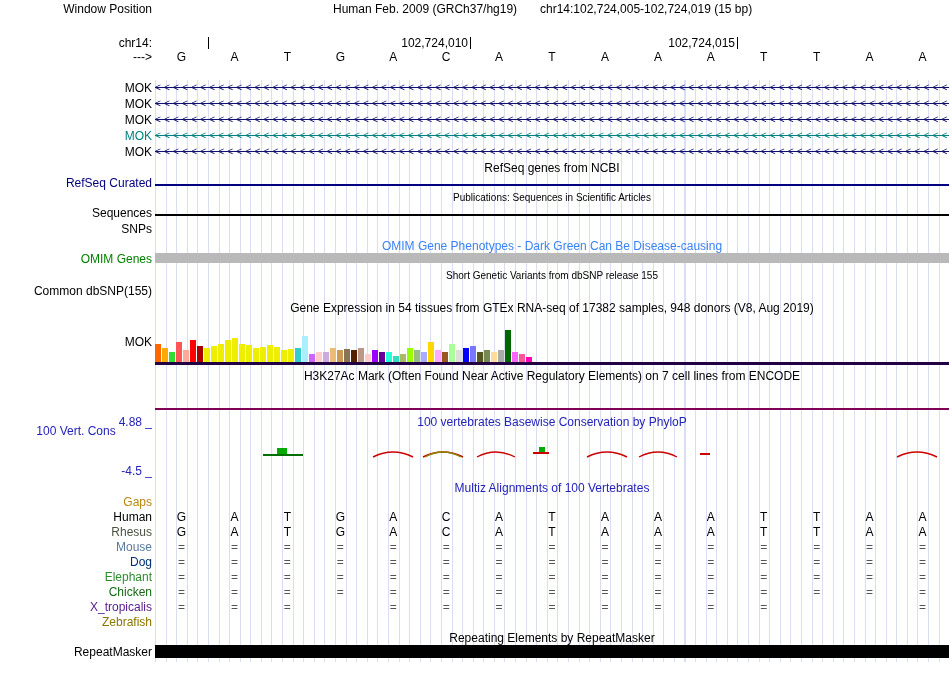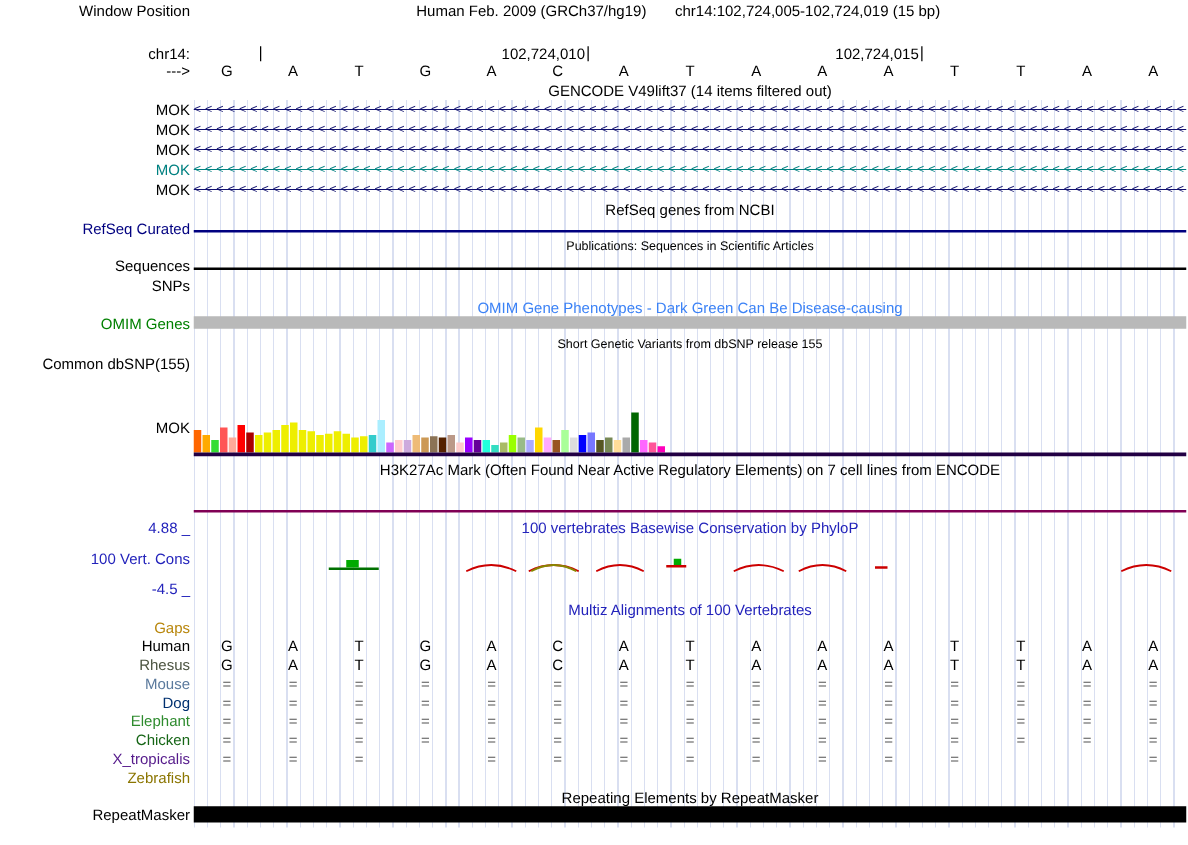--- a/index.html
+++ b/index.html
@@ -64,21 +64,20 @@
         <span class="cell" style="left: 423.467px;">A</span>
         <span class="cell" style="left: 476.4px;">A</span>
         <span class="cell" style="left: 529.333px;">A</span>
         <span class="cell" style="left: 582.267px;">T</span>
         <span class="cell" style="left: 635.2px;">T</span>
         <span class="cell" style="left: 688.133px;">A</span>
         <span class="cell" style="left: 741.067px;">A</span>
       </div>
   </div>
 
-  <div class="ctitle z" style="top:66px">GENCODE V49lift37 (14 items filtered out)</div>
   <div class="abs z" id="gencode-rows" style="left:0;top:80px;width:950px;height:80px">
       <div class="generow" style="top: 0px;">
         <div class="llabel" style="color: rgb(0, 0, 0);">MOK</div>
         <div class="arrowline" style="color: rgb(16, 16, 110);">&lt;&lt;&lt;&lt;&lt;&lt;&lt;&lt;&lt;&lt;&lt;&lt;&lt;&lt;&lt;&lt;&lt;&lt;&lt;&lt;&lt;&lt;&lt;&lt;&lt;&lt;&lt;&lt;&lt;&lt;&lt;&lt;&lt;&lt;&lt;&lt;&lt;&lt;&lt;&lt;&lt;&lt;&lt;&lt;&lt;&lt;&lt;&lt;&lt;&lt;&lt;&lt;&lt;&lt;&lt;&lt;&lt;&lt;&lt;&lt;&lt;&lt;&lt;&lt;&lt;&lt;&lt;&lt;&lt;&lt;&lt;&lt;&lt;&lt;&lt;&lt;&lt;&lt;&lt;&lt;&lt;&lt;&lt;&lt;&lt;&lt;&lt;&lt;&lt;&lt;&lt;&lt;&lt;&lt;&lt;</div>
       </div>
       <div class="generow" style="top: 16px;">
         <div class="llabel" style="color: rgb(0, 0, 0);">MOK</div>
         <div class="arrowline" style="color: rgb(16, 16, 110);">&lt;&lt;&lt;&lt;&lt;&lt;&lt;&lt;&lt;&lt;&lt;&lt;&lt;&lt;&lt;&lt;&lt;&lt;&lt;&lt;&lt;&lt;&lt;&lt;&lt;&lt;&lt;&lt;&lt;&lt;&lt;&lt;&lt;&lt;&lt;&lt;&lt;&lt;&lt;&lt;&lt;&lt;&lt;&lt;&lt;&lt;&lt;&lt;&lt;&lt;&lt;&lt;&lt;&lt;&lt;&lt;&lt;&lt;&lt;&lt;&lt;&lt;&lt;&lt;&lt;&lt;&lt;&lt;&lt;&lt;&lt;&lt;&lt;&lt;&lt;&lt;&lt;&lt;&lt;&lt;&lt;&lt;&lt;&lt;&lt;&lt;&lt;&lt;&lt;&lt;&lt;&lt;&lt;&lt;&lt;</div>
       </div>
       <div class="generow" style="top: 32px;">
@@ -115,20 +114,21 @@
   <div class="row z" style="top:252px">
     <div class="llabel" style="color:#008000">OMIM Genes</div>
     <div class="trackline" style="top:1px;height:10px;background:#b9b9b9"></div>
   </div>
 
   <div class="ctitle small z" style="top:270px">Short Genetic Variants from dbSNP release 155</div>
   <div class="row z" style="top:284px">
     <div class="llabel">Common dbSNP(155)</div>
   </div>
 
+  <div class="ctitle z" style="top:301px">Gene Expression in 54 tissues from GTEx RNA-seq of 17382 samples, 948 donors (V8, Aug 2019)</div>
   <div class="abs z" style="left:0;top:335px;width:152px;text-align:right">MOK</div>
   <div id="gtex-bars">
       <div class="gtexbar" style="height: 18px; background: rgb(255, 102, 0);"></div>
       <div class="gtexbar" style="height: 14px; background: rgb(255, 170, 0);"></div>
       <div class="gtexbar" style="height: 10px; background: rgb(51, 221, 51);"></div>
       <div class="gtexbar" style="height: 20px; background: rgb(255, 85, 85);"></div>
       <div class="gtexbar" style="height: 12px; background: rgb(255, 170, 153);"></div>
       <div class="gtexbar" style="height: 22px; background: rgb(255, 0, 0);"></div>
       <div class="gtexbar" style="height: 16px; background: rgb(170, 0, 0);"></div>
       <div class="gtexbar" style="height: 14px; background: rgb(238, 238, 0);"></div>
@@ -179,21 +179,21 @@
       <div class="gtexbar" style="height: 8px; background: rgb(255, 85, 153);"></div>
       <div class="gtexbar" style="height: 5px; background: rgb(255, 0, 187);"></div>
     </div>
   <div class="trackline z" style="top:362px;height:3px;background:#220044"></div>
 
   <div class="ctitle z" style="top:369px">H3K27Ac Mark (Often Found Near Active Regulatory Elements) on 7 cell lines from ENCODE</div>
   <div class="trackline z" style="top:408px;height:2px;background:#800055"></div>
 
   <div class="ctitle blue z" style="top:415px">100 vertebrates Basewise Conservation by PhyloP</div>
   <div class="abs blue z" style="left:0;top:415px;width:152px;text-align:right">4.88 _</div>
-  <div class="abs blue z" style="left:0;top:440px;width:152px;text-align:right">100 Vert. Cons</div>
+  <div class="abs blue z" style="left:0;top:424px;width:152px;text-align:center">100 Vert. Cons</div>
   <div class="abs blue z" style="left:0;top:464px;width:152px;text-align:right">-4.5 _</div>
   <svg id="phylop-svg" viewBox="0 0 794 30">
       <rect x="108" y="16" width="40" height="2" fill="#007000"></rect>
       <rect x="122" y="10" width="10" height="6" fill="#00aa00"></rect>
       <path d="M 218 19 Q 238 9 258 19" fill="none" stroke="#cc0000" stroke-width="1.4"></path>
       <path d="M 268 19 Q 288 9 308 19" fill="none" stroke="#cc0000" stroke-width="1.4"></path>
       <path d="M 270 19 Q 288 9 306 19" fill="none" stroke="#888800" stroke-width="1.4"></path>
       <path d="M 322 19 Q 341 9 360 19" fill="none" stroke="#cc0000" stroke-width="1.4"></path>
       <rect x="378" y="14" width="16" height="2" fill="#cc0000"></rect>
       <rect x="384" y="9" width="6" height="5" fill="#00aa00"></rect>

